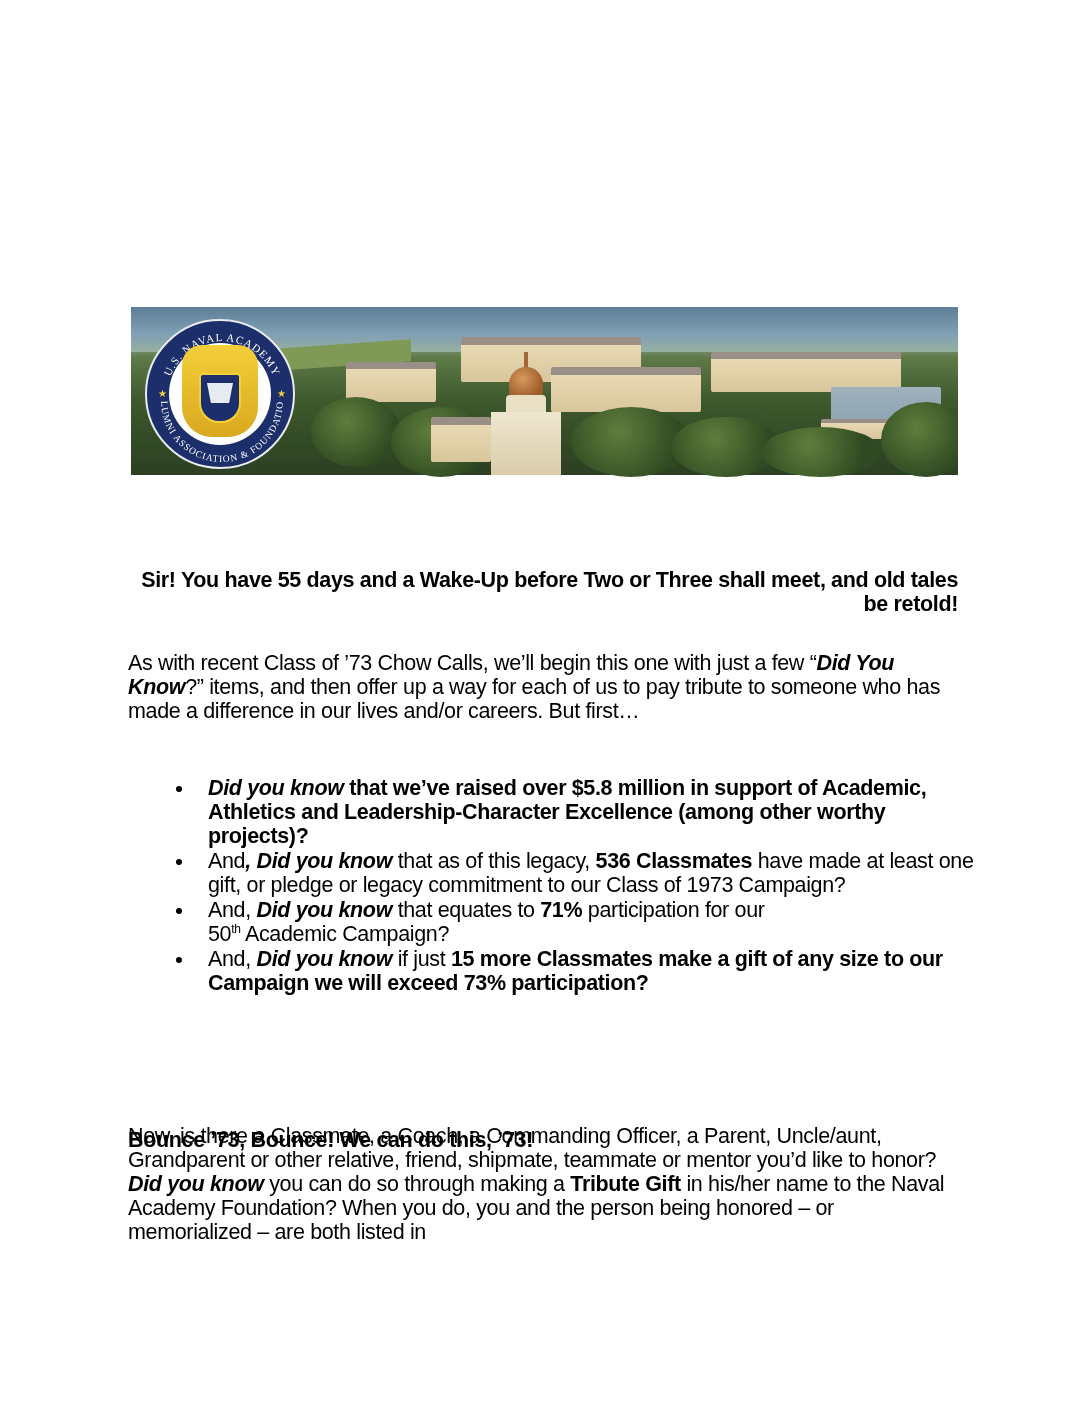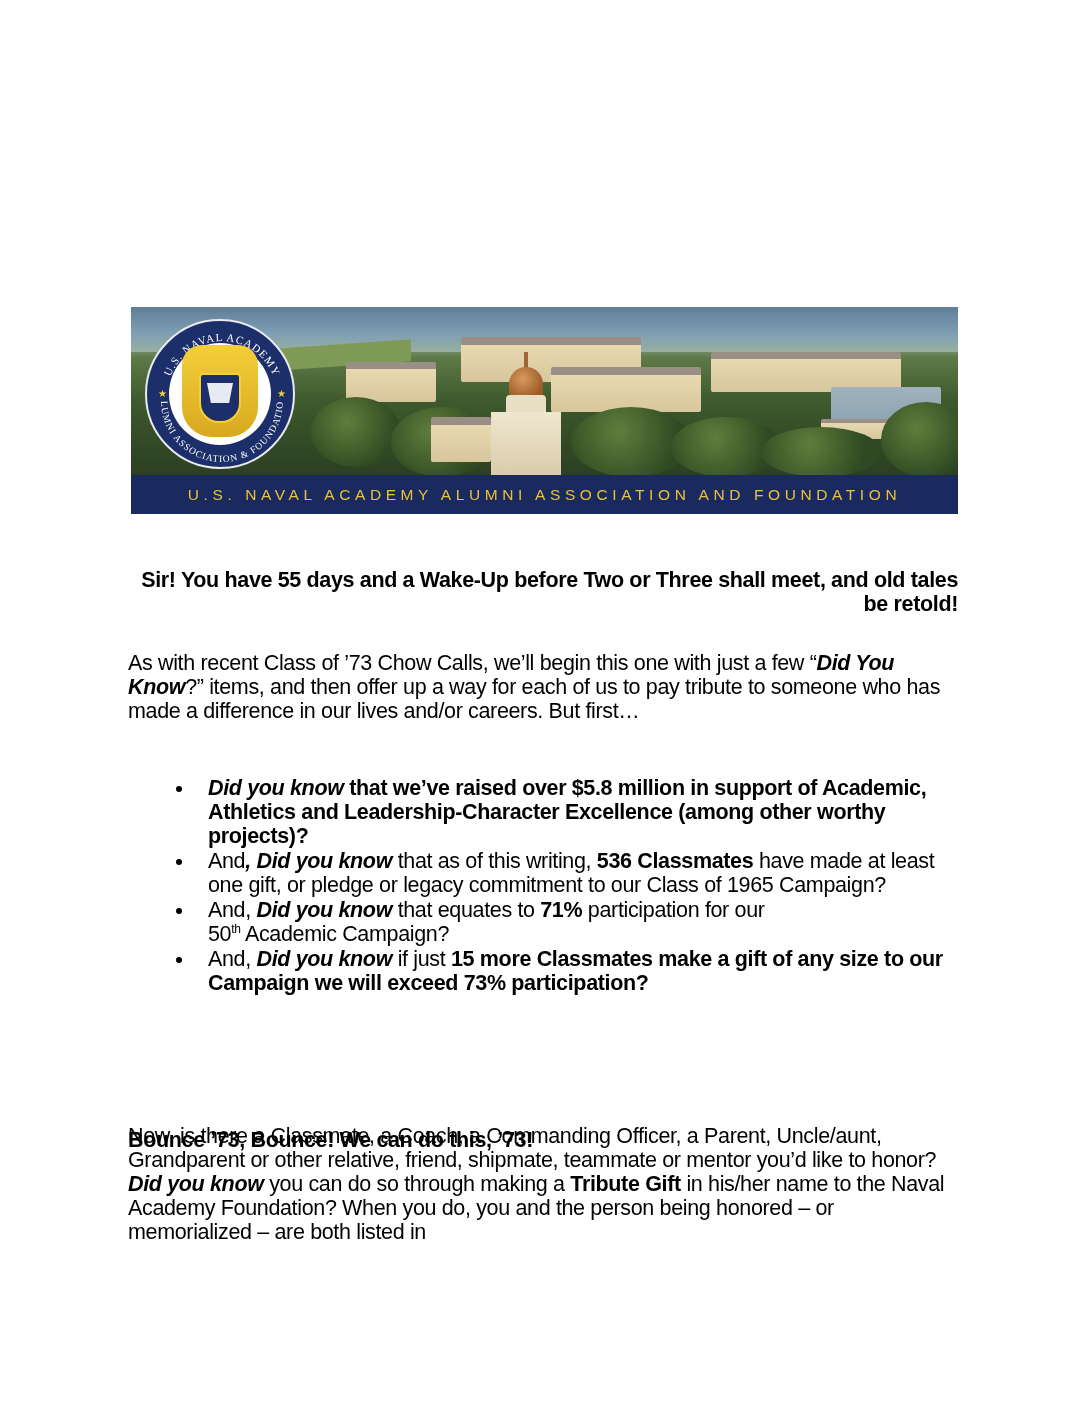--- a/index.html
+++ b/index.html
@@ -91,35 +91,32 @@
       <text style="font-size:9.5px"><textPath href="#botArc" startOffset="50%" text-anchor="middle">ALUMNI ASSOCIATION &amp; FOUNDATION</textPath></text>
     </svg>
     <div class="seal-inner"></div>
     <div class="seal-gold"></div>
     <div class="seal-shield"></div>
     <div class="seal-ship"></div>
     <div class="seal-star" style="left:11px;top:68px;">★</div>
     <div class="seal-star" style="left:130px;top:68px;">★</div>
   </div>
 
-  <div class="banner-bar">
-    <span>U.S. NAVAL ACADEMY ALUMNI ASSOCIATION AND FOUNDATION</span>
-  </div>
 </div>
 
 <div class="text headline">Sir! You have 55 days and a Wake-Up before Two or Three shall meet, and old tales be retold!</div>
 
 <div class="text intro"><span>As with recent Class of ’73 Chow Calls, we’ll begin this one with just a few “</span><span class="bi">Did You Know</span><span>?” items, and then offer up a way for each of us to pay tribute to someone who has made a difference in our lives and/or careers. But first…</span></div>
 
 <ul class="bullets">
   <li>
     <span class="dot"></span><span class="bi">Did you know</span><span class="b"> that we’ve raised over $5.8 million in support of Academic, Athletics and Leadership-Character Excellence (among other worthy projects)?</span>
   </li>
   <li>
-    <span class="dot"></span><span>And</span><span class="bi">, Did you know</span><span> that as of this writing, </span><span class="b">536 Classmates</span><span> have made at least one gift, or pledge or legacy commitment to our Class of 1965 Campaign?</span>
+    <span class="dot"></span><span>And</span><span class="bi">, Did you know</span><span> that as of this legacy, </span><span class="b">536 Classmates</span><span> have made at least one gift, or pledge or legacy commitment to our Class of 1973 Campaign?</span>
   </li>
   <li>
     <span class="dot"></span><span>And, </span><span class="bi">Did you know</span><span> that equates to </span><span class="b">71%</span><span> participation for our</span><br><span>50</span><sup>th</sup><span> Academic Campaign?</span>
   </li>
   <li>
     <span class="dot"></span><span>And, </span><span class="bi">Did you know</span><span> if just </span><span class="b">15 more Classmates make a gift of any size to our Campaign we will exceed 73% participation?</span>
   </li>
 </ul>
 
 <div class="text rally">Bounce ’73, Bounce! We can do this, ’73!</div>

